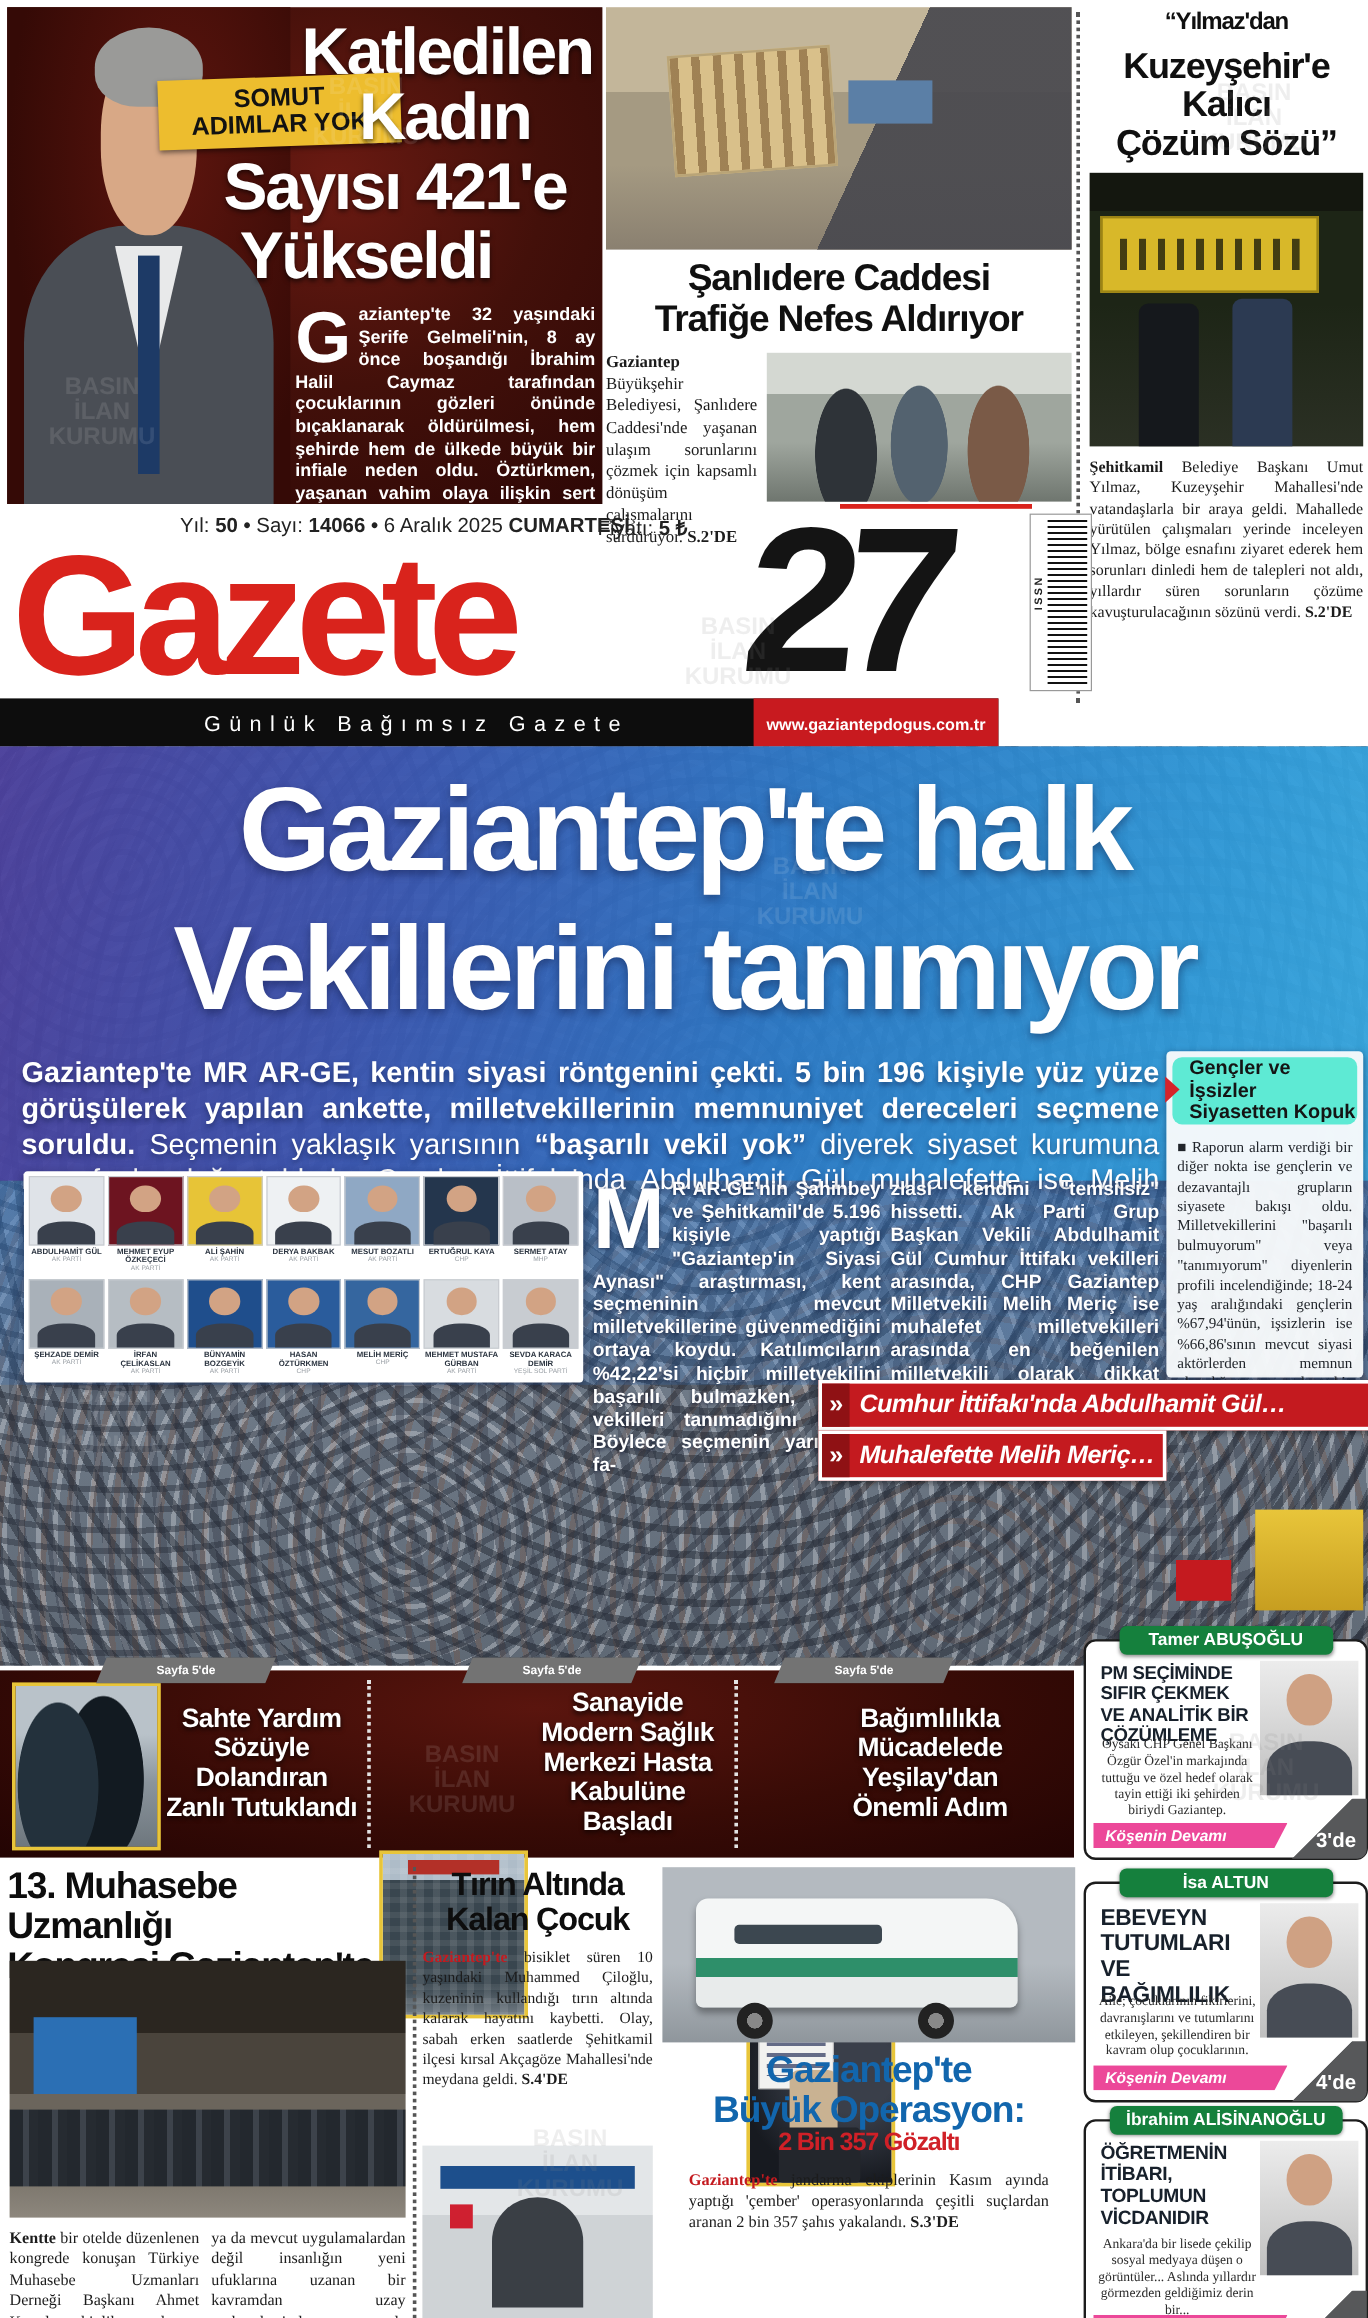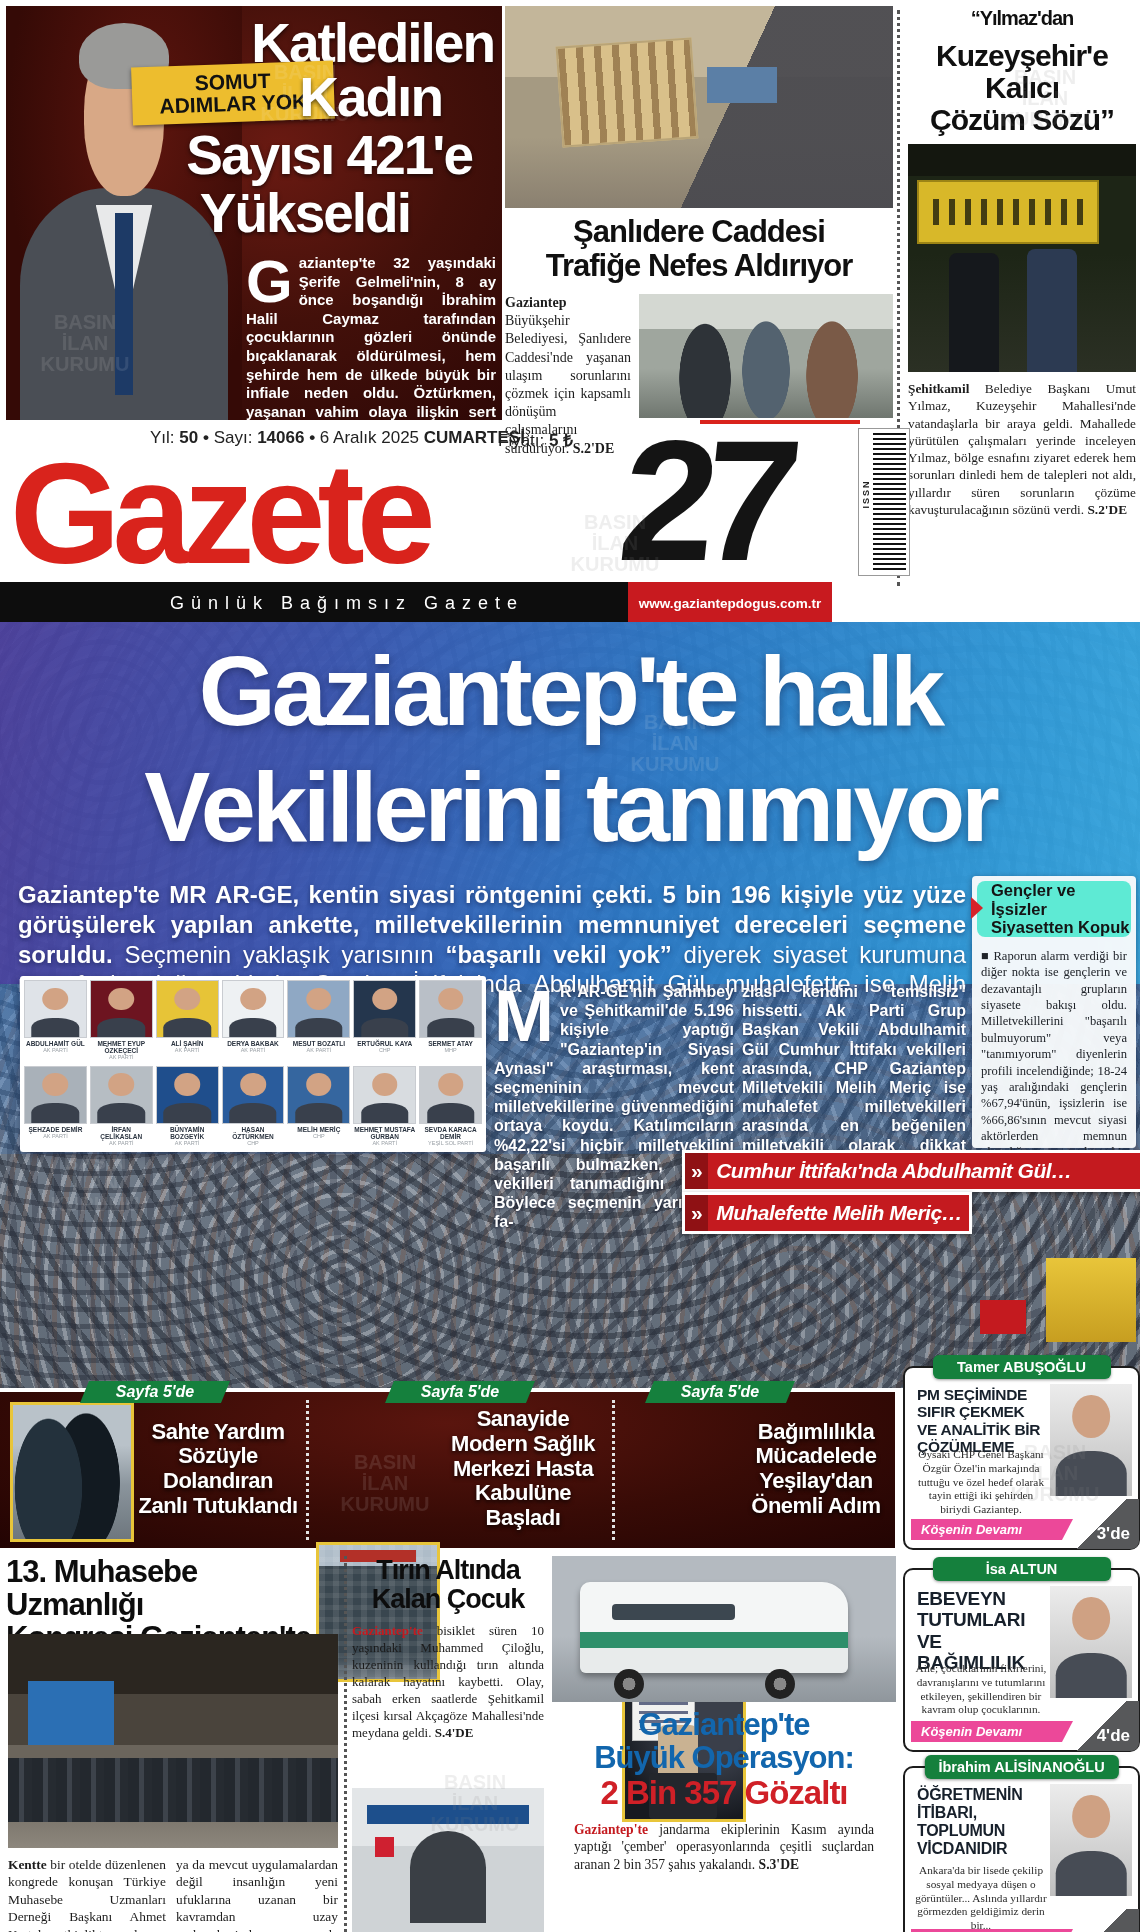--- a/index.html
+++ b/index.html
@@ -158,21 +158,21 @@
   .shop-sign{background:linear-gradient(180deg,#e8c53a,#c79e20);}
   .price-tag{background:#c41a1f;}
 
   
   .briefs{background:radial-gradient(ellipse at 50% 20%, #5a150e 0%, #380b06 55%, #230403 100%);}
   .brief-photo{border:3px solid #e8c53a;position:relative;}
   .brief-title{color:#fff;font-weight:800;font-size:22px;line-height:1.12;text-align:center;
      letter-spacing:-0.5px;text-shadow:0 2px 4px rgba(0,0,0,.8);
      display:flex;align-items:center;justify-content:center;}
   .dotv-light{border-left:3px dotted #e3e3e3;width:0;}
-  .tab{background:#15803d;color:#fff;font-weight:700;font-style:italic;font-size:16px;
+  .tab{background:#737373;color:#fff;font-weight:700;font-size:10px;
      display:flex;align-items:center;justify-content:center;
      clip-path:polygon(9px 0,100% 0,calc(100% - 9px) 100%,0 100%);
      box-shadow:0 1px 3px rgba(0,0,0,.5);}
 
   
   .bottom-head{color:#0d0d0d;font-weight:800;letter-spacing:-1px;line-height:1.06;}
   .op-head{font-weight:800;letter-spacing:-1px;line-height:1.08;text-align:center;color:#1266ad;}
   .red-lead{color:#c41a1f;font-weight:700;}
 
   
@@ -419,21 +419,21 @@
       </div>
     <div class="abs brief-title" style="left:442px;top:8px;width:162px;height:138px;">Sanayide Modern Sağlık Merkezi Hasta Kabulüne Başladı</div>
     <div class="abs dotv-light" style="left:612px;top:8px;height:140px;"></div>
     <div class="abs photo brief-photo ph-speaker" style="left:622px;top:10px;width:118px;height:134px;">
       <span class="spk-banner">
           <i></i>
         </span>
       <span class="fig" style="left:28%;top:30%;width:34%;height:54%;background:#c9b292;"></span>
       <span class="fig" style="left:20%;top:66%;width:58%;height:34%;background:#23262c;border-radius:4px;"></span>
     </div>
-    <div class="abs brief-title" style="left:744px;top:8px;width:144px;height:138px;">Bağımlılıkla Mücadelede Yeşilay'dan Önemli Adım</div>
+    <div class="abs brief-title" style="left:703px;top:8px;width:144px;height:138px;">Bağımlılıkla Mücadelede Yeşilay'dan Önemli Adım</div>
   </section>
   <div class="abs tab" style="left:80px;top:1381px;width:150px;height:22px;">Sayfa 5'de</div>
   <div class="abs tab" style="left:385px;top:1381px;width:150px;height:22px;">Sayfa 5'de</div>
   <div class="abs tab" style="left:645px;top:1381px;width:150px;height:22px;">Sayfa 5'de</div>
 
   <section class="abs" style="left:6px;top:1556px;width:334px;height:376px;">
     <div class="bottom-head" style="font-size:31px;">13. Muhasebe Uzmanlığı</div>
     <div class="bottom-head" style="font-size:31px;">Kongresi Gaziantep'te</div>
     <div class="abs photo ph-congress" style="left:2px;top:78px;width:330px;height:214px;">
       <span class="cong-screen"></span>
@@ -465,21 +465,21 @@
   <div class="abs photo ph-amb" style="left:552px;top:1556px;width:344px;height:146px;">
     <span class="amb-van">
         <span class="amb-win"></span>
       </span>
     <span class="wheel" style="left:18%;"></span>
       <span class="wheel" style="left:62%;"></span>
   </div>
   <section class="abs" style="left:552px;top:1708px;width:344px;height:224px;">
     <div class="op-head" style="font-size:31px;">Gaziantep'te</div>
     <div class="op-head" style="font-size:31px;">Büyük Operasyon:</div>
-    <div class="op-head red" style="font-size:33px;color:#d02027;">2 Bin 357 Gözaltı</div>
+    <div class="op-head red" style="font-size:21px;color:#d02027;">2 Bin 357 Gözaltı</div>
     <div class="serif-body" style="margin:10px 22px 0 22px;font-size:13.6px;">
       <span class="red-lead">Gaziantep'te</span><span> jandarma ekiplerinin Kasım ayında yaptığı 'çember' operasyonlarında çeşitli suçlardan aranan 2 bin 357 şahıs yakalandı. </span><span class="pgref">S.3'DE</span>
     </div>
   </section>
 
   <div class="colbox" style="top:1366px;height:180px;">
     <div class="tabname">Tamer ABUŞOĞLU</div>
     <div class="ctitle">PM SEÇİMİNDE SIFIR ÇEKMEK VE ANALİTİK BİR ÇÖZÜMLEME</div>
     <div class="cphoto"></div>
     <div class="cbody" style="top:80px;">Oysaki CHP Genel Başkanı Özgür Özel'in markajında tuttuğu ve özel hedef olarak tayin ettiği iki şehirden biriydi Gaziantep.</div>

